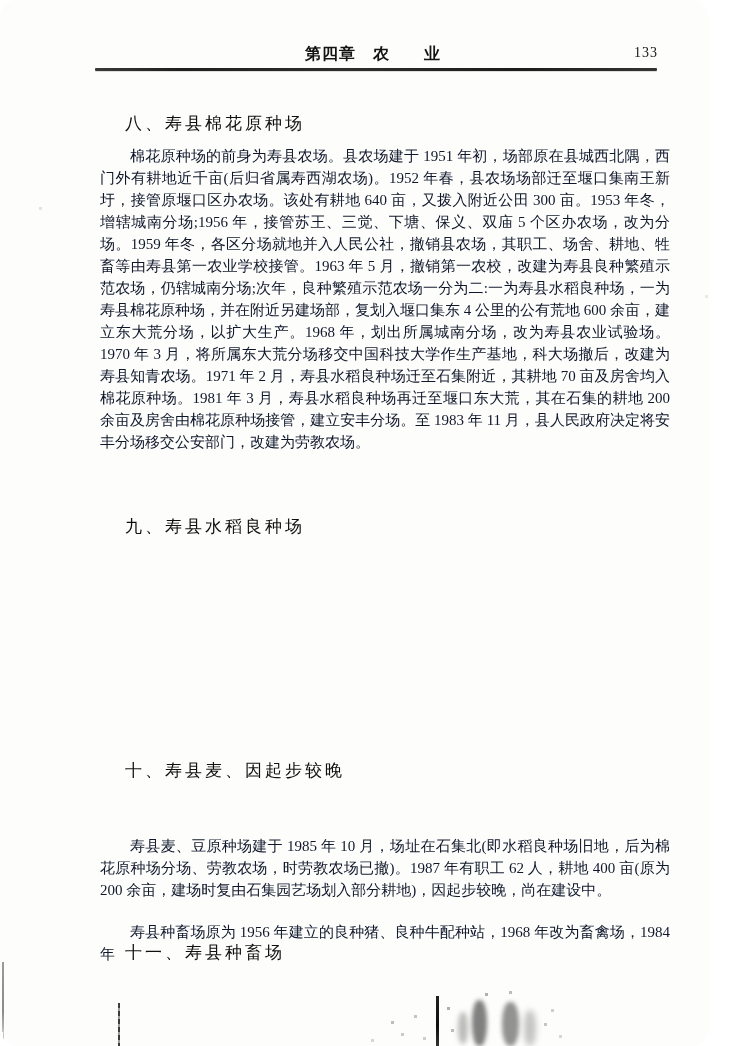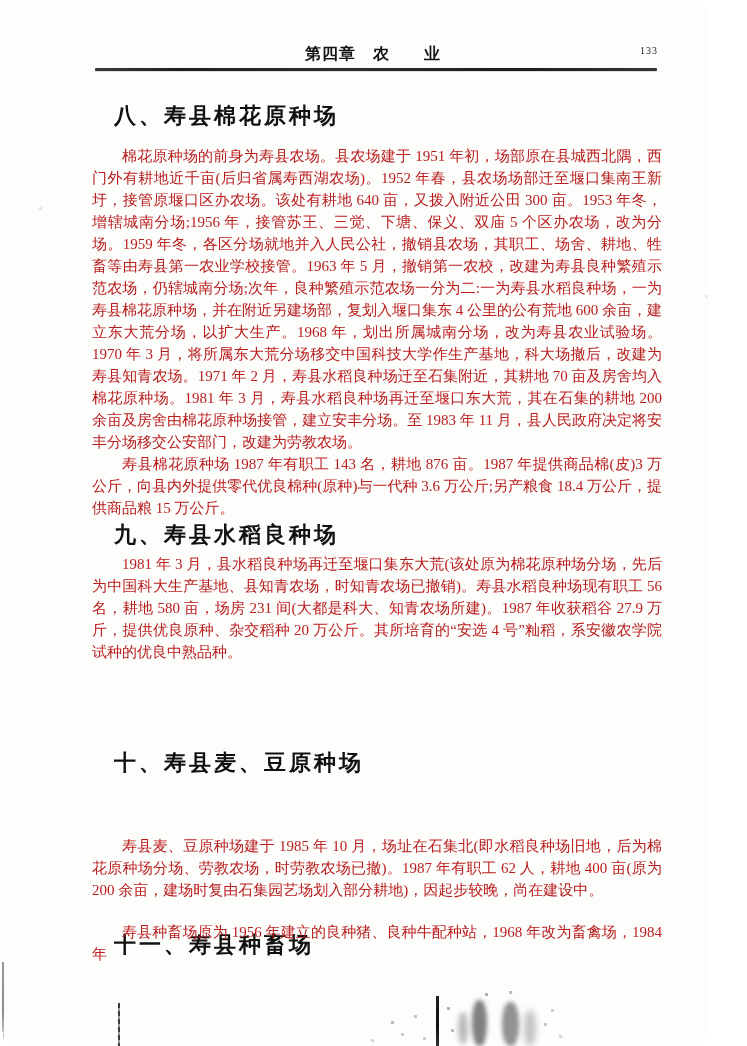--- a/index.html
+++ b/index.html
@@ -15,45 +15,45 @@
   }
 
   
   .chapter-title {
     position:absolute; top:44px; left:88px; width:570px;
     text-align:center; font-size:16px; font-weight:bold;
     letter-spacing:1px; white-space:pre;
   }
   .page-number {
     position:absolute; top:45px; left:610px; width:48px;
-    text-align:right; font-size:10px; letter-spacing:1px;
+    text-align:right; font-size:14px; letter-spacing:1px;
   }
   .header-rule {
     position:absolute; top:68px; left:95px; width:562px; height:3px;
     background:linear-gradient(90deg,#3a3a3a,#1f1f1f 15%,#2e2e2e 45%,#1c1c1c 75%,#343434);
     border-radius:1px; box-shadow:0 1px 0 rgba(0,0,0,0.12);
   }
 
   
   .section-heading {
-    position:absolute; left:114px; margin:0;
-    font-size:22px; font-weight:700; letter-spacing:3px;
+    position:absolute; left:114px; margin:11px;
+    font-size:17px; font-weight:400; letter-spacing:3px;
     color:#101010;
   }
   #h8  { top:101px; }
-  #h9  { top:520px; }
+  #h9  { top:504px; }
   #h10 { top:748px; }
   #h11 { top:930px; }
 
   
   .text-block {
-    position:absolute; left:92px; width:570px;
+    position:absolute; left:100px; width:570px;
     font-size:15px; line-height:22px;
     text-align:justify; text-justify:inter-ideograph;
-    color:#b91c1c;
+    color:#0f172a;
   }
   .text-block p { margin:0; text-indent:2em; }
   #s8-text  { top:145px; }
   #s9-text  { top:553px; }
   #s10-text { top:793px;margin-top:42px; }
   #s11-text { top:921px; }
 
   
   .artifact { position:absolute; pointer-events:none; }
   .art-left-line   { left:2px;  top:962px;  width:2px;  height:70px;
@@ -95,29 +95,27 @@
 
 <div class="page">
 
   <div class="chapter-title">第四章　农　　业</div>
   <div class="page-number">133</div>
   <div class="header-rule"></div>
 
   <h2 class="section-heading" id="h8">八、寿县棉花原种场</h2>
   <div class="text-block" id="s8-text">
     <p>棉花原种场的前身为寿县农场。县农场建于 1951 年初，场部原在县城西北隅，西门外有耕地近千亩(后归省属寿西湖农场)。1952 年春，县农场场部迁至堰口集南王新圩，接管原堰口区办农场。该处有耕地 640 亩，又拨入附近公田 300 亩。1953 年冬，增辖城南分场;1956 年，接管苏王、三觉、下塘、保义、双庙 5 个区办农场，改为分场。1959 年冬，各区分场就地并入人民公社，撤销县农场，其职工、场舍、耕地、牲畜等由寿县第一农业学校接管。1963 年 5 月，撤销第一农校，改建为寿县良种繁殖示范农场，仍辖城南分场;次年，良种繁殖示范农场一分为二:一为寿县水稻良种场，一为寿县棉花原种场，并在附近另建场部，复划入堰口集东 4 公里的公有荒地 600 余亩，建立东大荒分场，以扩大生产。1968 年，划出所属城南分场，改为寿县农业试验场。1970 年 3 月，将所属东大荒分场移交中国科技大学作生产基地，科大场撤后，改建为寿县知青农场。1971 年 2 月，寿县水稻良种场迁至石集附近，其耕地 70 亩及房舍均入棉花原种场。1981 年 3 月，寿县水稻良种场再迁至堰口东大荒，其在石集的耕地 200 余亩及房舍由棉花原种场接管，建立安丰分场。至 1983 年 11 月，县人民政府决定将安丰分场移交公安部门，改建为劳教农场。</p>
-    <p>寿县棉花原种场 1987 年有职工 143 名，耕地 876 亩。1987 年提供商品棉(皮)3 万公斤，向县内外提供零代优良棉种(原种)与一代种 3.6 万公斤;另产粮食 18.4 万公斤，提供商品粮 15 万公斤。</p>
   </div>
 
   <h2 class="section-heading" id="h9">九、寿县水稻良种场</h2>
   <div class="text-block" id="s9-text">
-    <p>1981 年 3 月，县水稻良种场再迁至堰口集东大荒(该处原为棉花原种场分场，先后为中国科大生产基地、县知青农场，时知青农场已撤销)。寿县水稻良种场现有职工 56 名，耕地 580 亩，场房 231 间(大都是科大、知青农场所建)。1987 年收获稻谷 27.9 万斤，提供优良原种、杂交稻种 20 万公斤。其所培育的“安选 4 号”籼稻，系安徽农学院试种的优良中熟品种。</p>
   </div>
 
-  <h2 class="section-heading" id="h10">十、寿县麦、豆原种场</h2>
+  <h2 class="section-heading" id="h10">十、寿县麦、因起步较晚</h2>
   <div class="text-block" id="s10-text">
     <p>寿县麦、豆原种场建于 1985 年 10 月，场址在石集北(即水稻良种场旧地，后为棉花原种场分场、劳教农场，时劳教农场已撤)。1987 年有职工 62 人，耕地 400 亩(原为 200 余亩，建场时复由石集园艺场划入部分耕地)，因起步较晚，尚在建设中。</p>
   </div>
 
   <h2 class="section-heading" id="h11">十一、寿县种畜场</h2>
   <div class="text-block" id="s11-text">
     <p>寿县种畜场原为 1956 年建立的良种猪、良种牛配种站，1968 年改为畜禽场，1984 年</p>
   </div>
 
   <div class="artifact art-left-line"></div>

